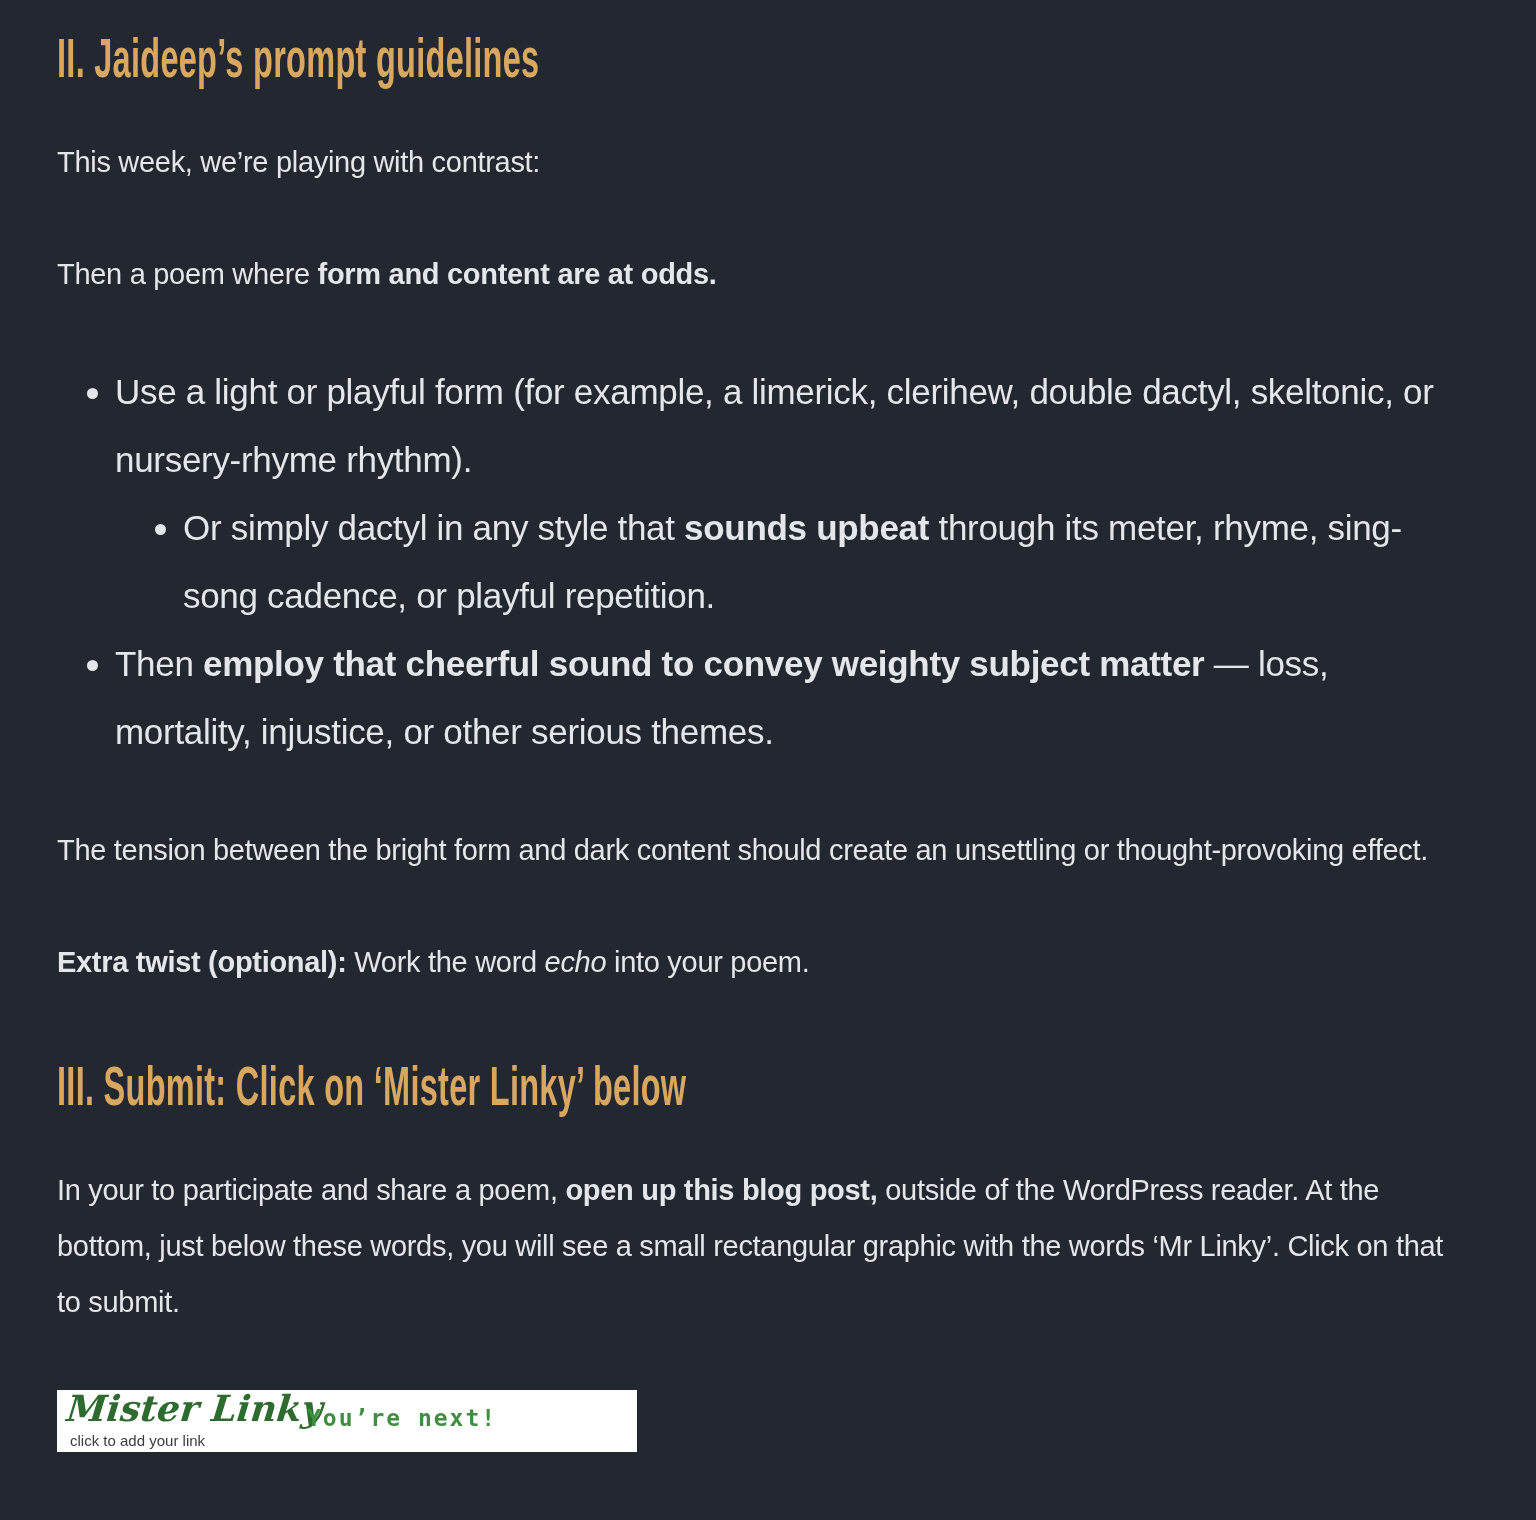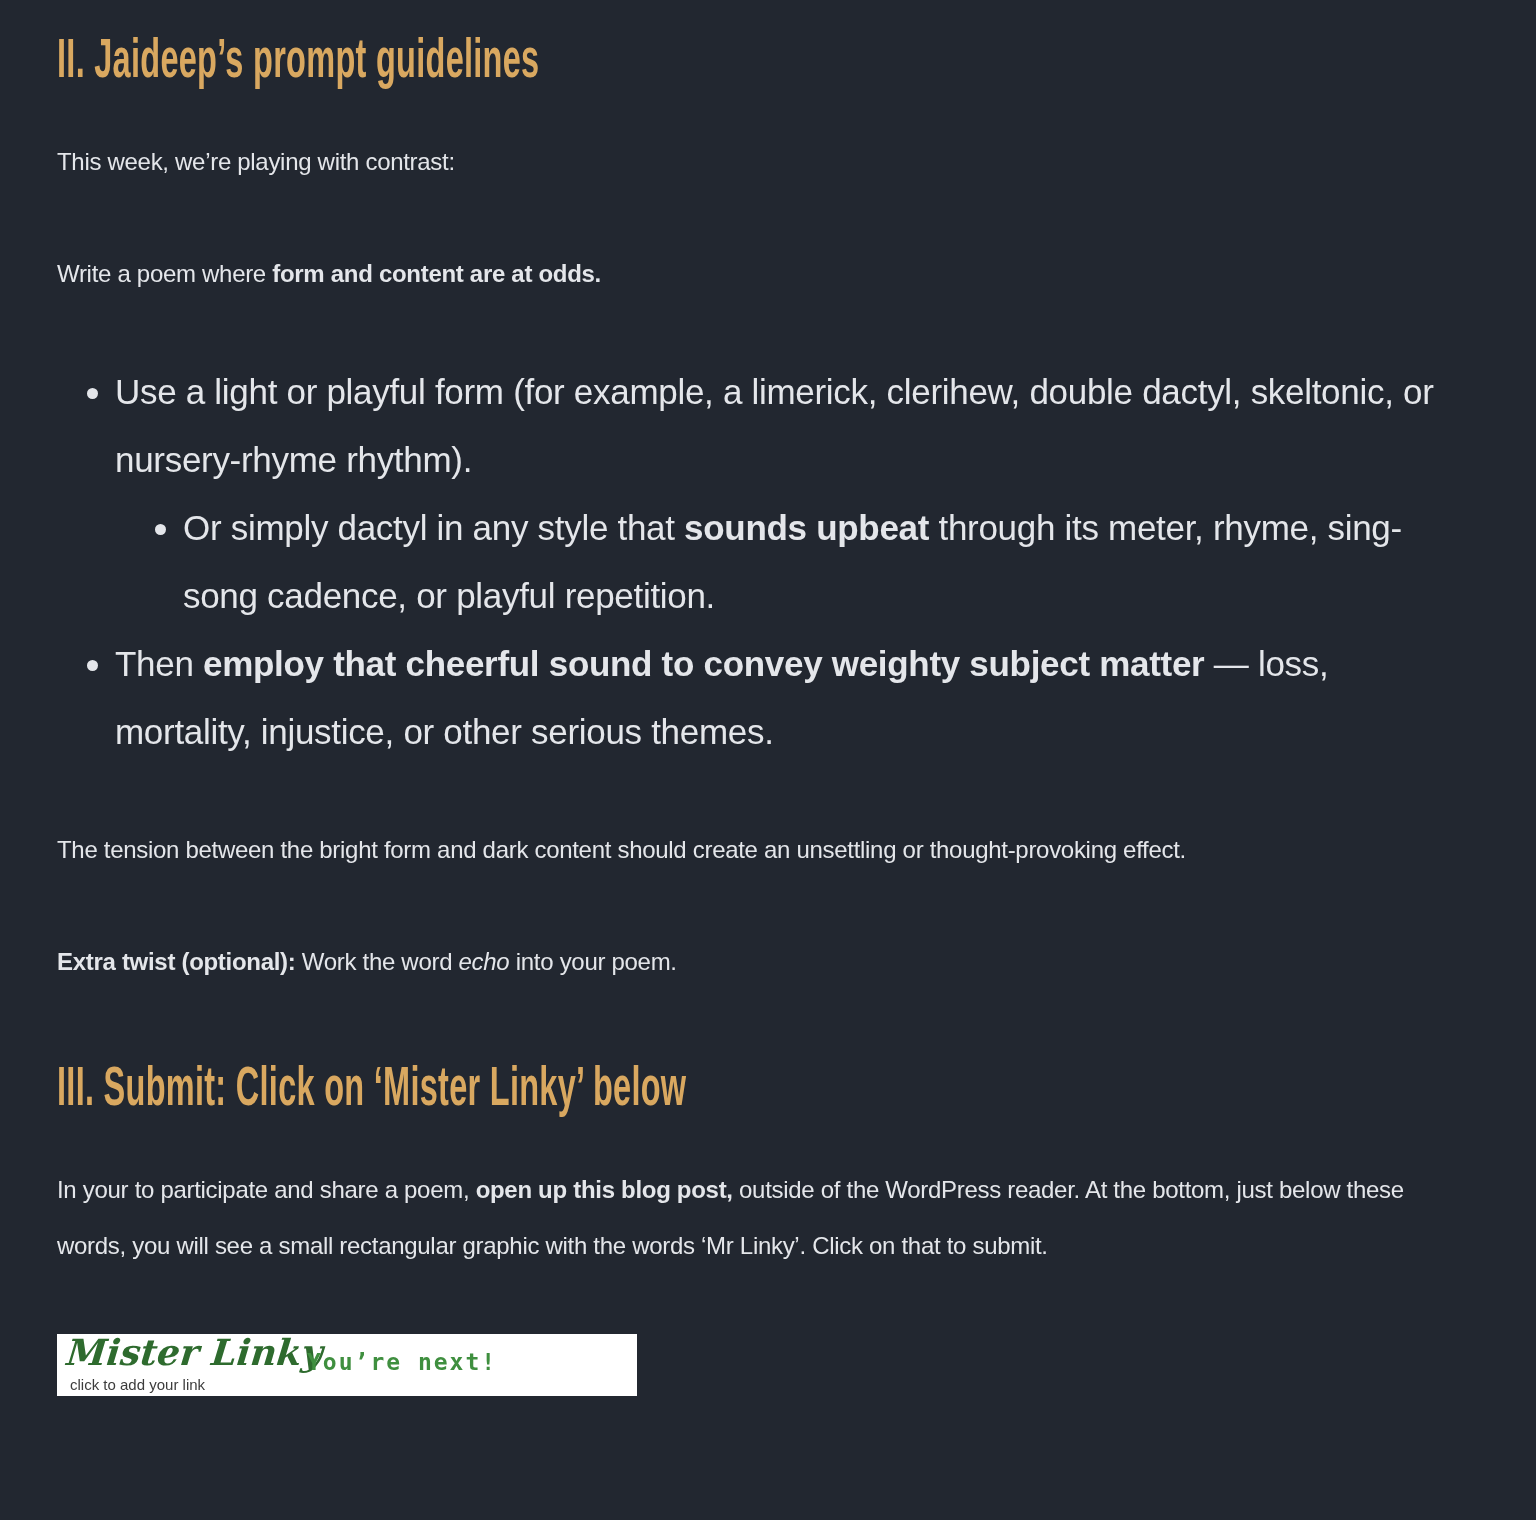--- a/index.html
+++ b/index.html
@@ -18,21 +18,21 @@
     min-height:1520px;
     font-family:"Liberation Sans", sans-serif;
     color:var(--body-color);
   }
   .content{
     box-sizing:border-box;
     width:1536px;
     padding:0 68px 0 57px;
   }
   p{
-    font-size:24px;
+    font-size:29px;
     line-height:56px;
     letter-spacing:-0.3px;
     margin:56px 0 0 0;
   }
   h2{
     color:var(--heading-color);
     font-size:56px;
     line-height:64px;
     font-weight:700;
     margin:64px 0 0 0;
@@ -108,21 +108,21 @@
 </style>
 </head>
 <body>
 
 <div class="content">
 
   <h2 class="first"><span class="cond">II. Jaideep’s prompt guidelines</span></h2>
 
   <p><span>This week, we’re playing with contrast:</span></p>
 
-  <p><span>Write a poem where </span><strong>form and content are at odds.</strong></p>
+  <p><span>Then a poem where </span><strong>form and content are at odds.</strong></p>
 
   <ul class="prompt-list">
     <li>
       <span>Use a light or playful form (for example, a limerick, clerihew, double dactyl, skeltonic, or nursery-rhyme rhythm).</span>
       <ul>
         <li><span>Or simply dactyl in any style that </span><strong>sounds upbeat</strong><span> through its meter, rhyme, sing-song cadence, or playful repetition.</span></li>
       </ul>
     </li>
     <li><span>Then </span><strong>employ that cheerful sound to convey weighty subject matter</strong><span> — loss, mortality, injustice, or other serious themes.</span></li>
   </ul>

